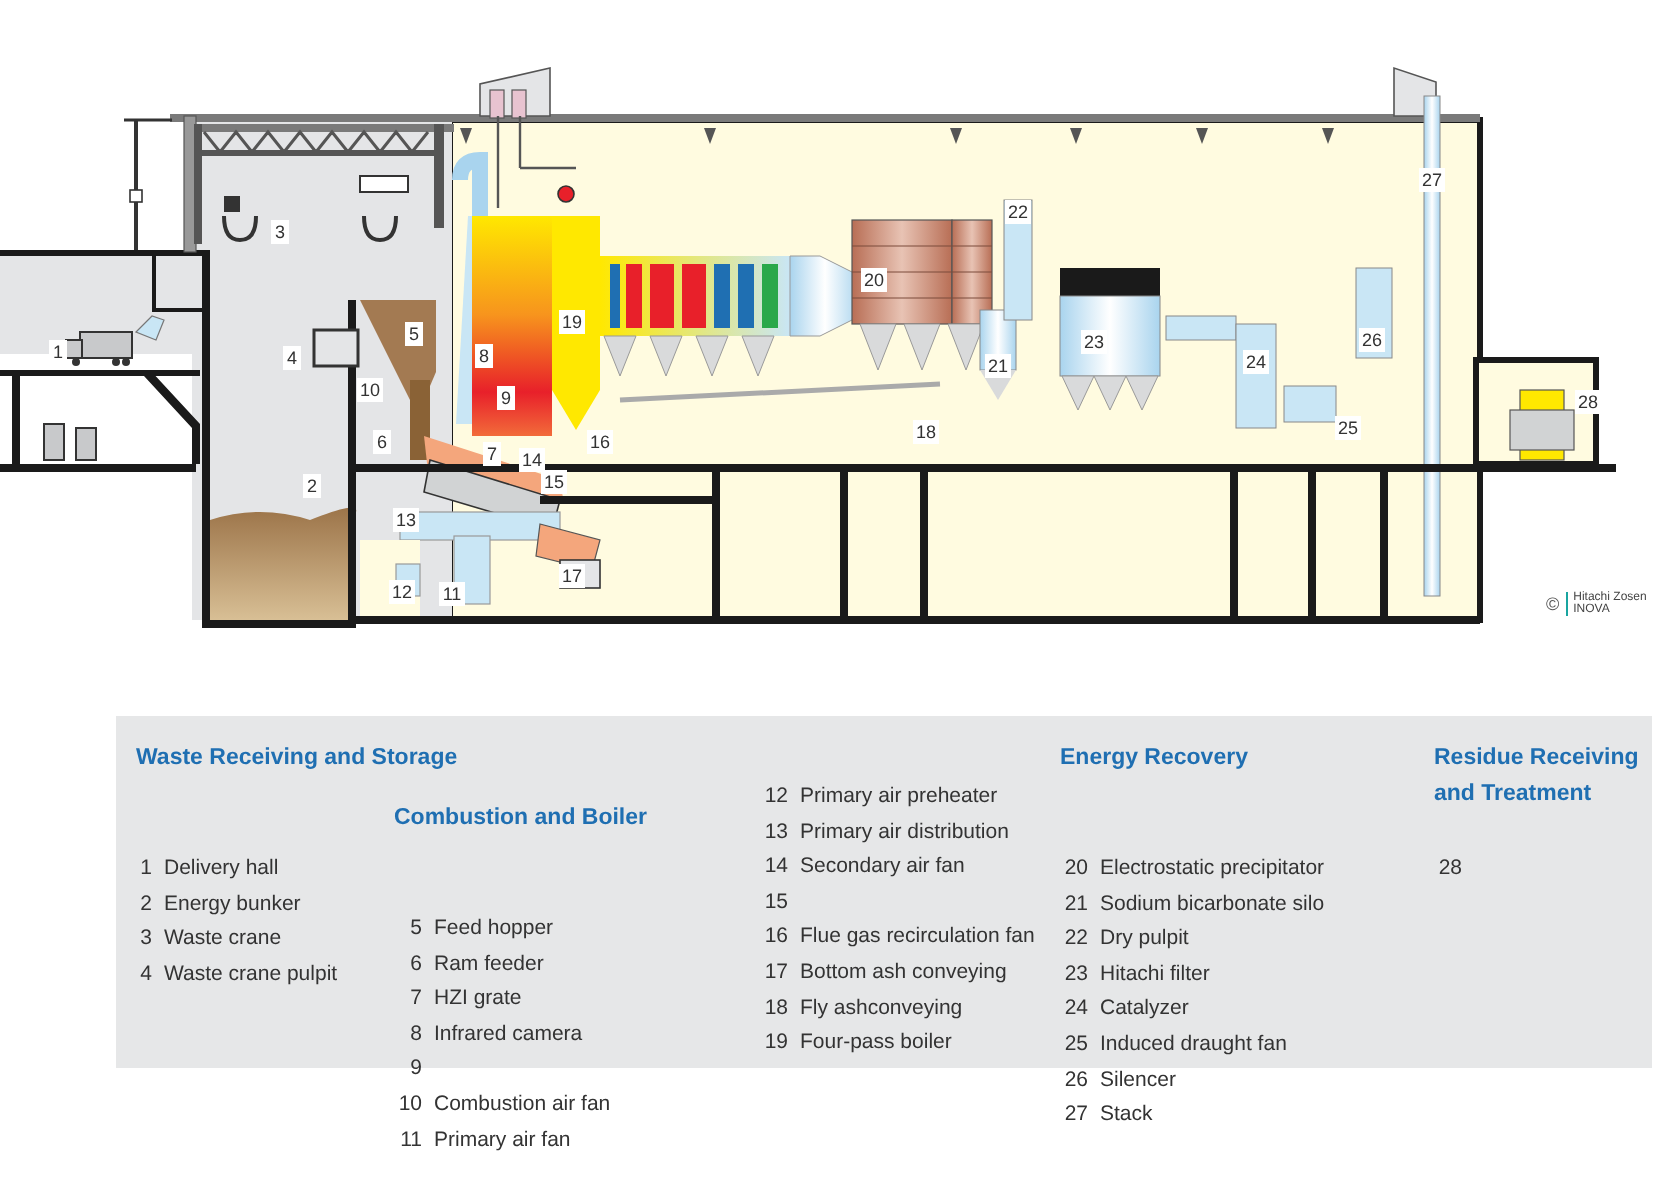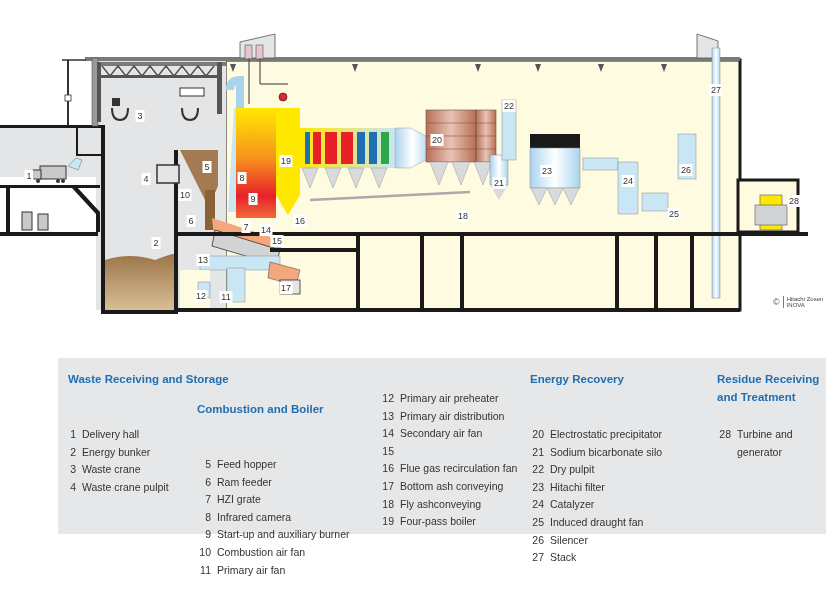--- a/index.html
+++ b/index.html
@@ -315,21 +315,20 @@
         <li>
           <span class="n">7</span>
           <span class="t">HZI grate</span>
         </li>
         <li>
           <span class="n">8</span>
           <span class="t">Infrared camera</span>
         </li>
         <li>
           <span class="n">9</span>
-          <span class="t">Start-up and auxiliary burner</span>
         </li>
         <li>
           <span class="n">10</span>
           <span class="t">Combustion air fan</span>
         </li>
         <li>
           <span class="n">11</span>
           <span class="t">Primary air fan</span>
         </li>
       </ul>
@@ -404,17 +403,16 @@
           <span class="n">27</span>
           <span class="t">Stack</span>
         </li>
       </ul>
     </div>
     <div class="col" id="col-4">
       <h3>Residue Receiving and Treatment</h3>
       <ul>
         <li>
           <span class="n">28</span>
-          <span class="t">Turbine and generator</span>
         </li>
       </ul>
     </div>
   </div>
 
 </body></html>

